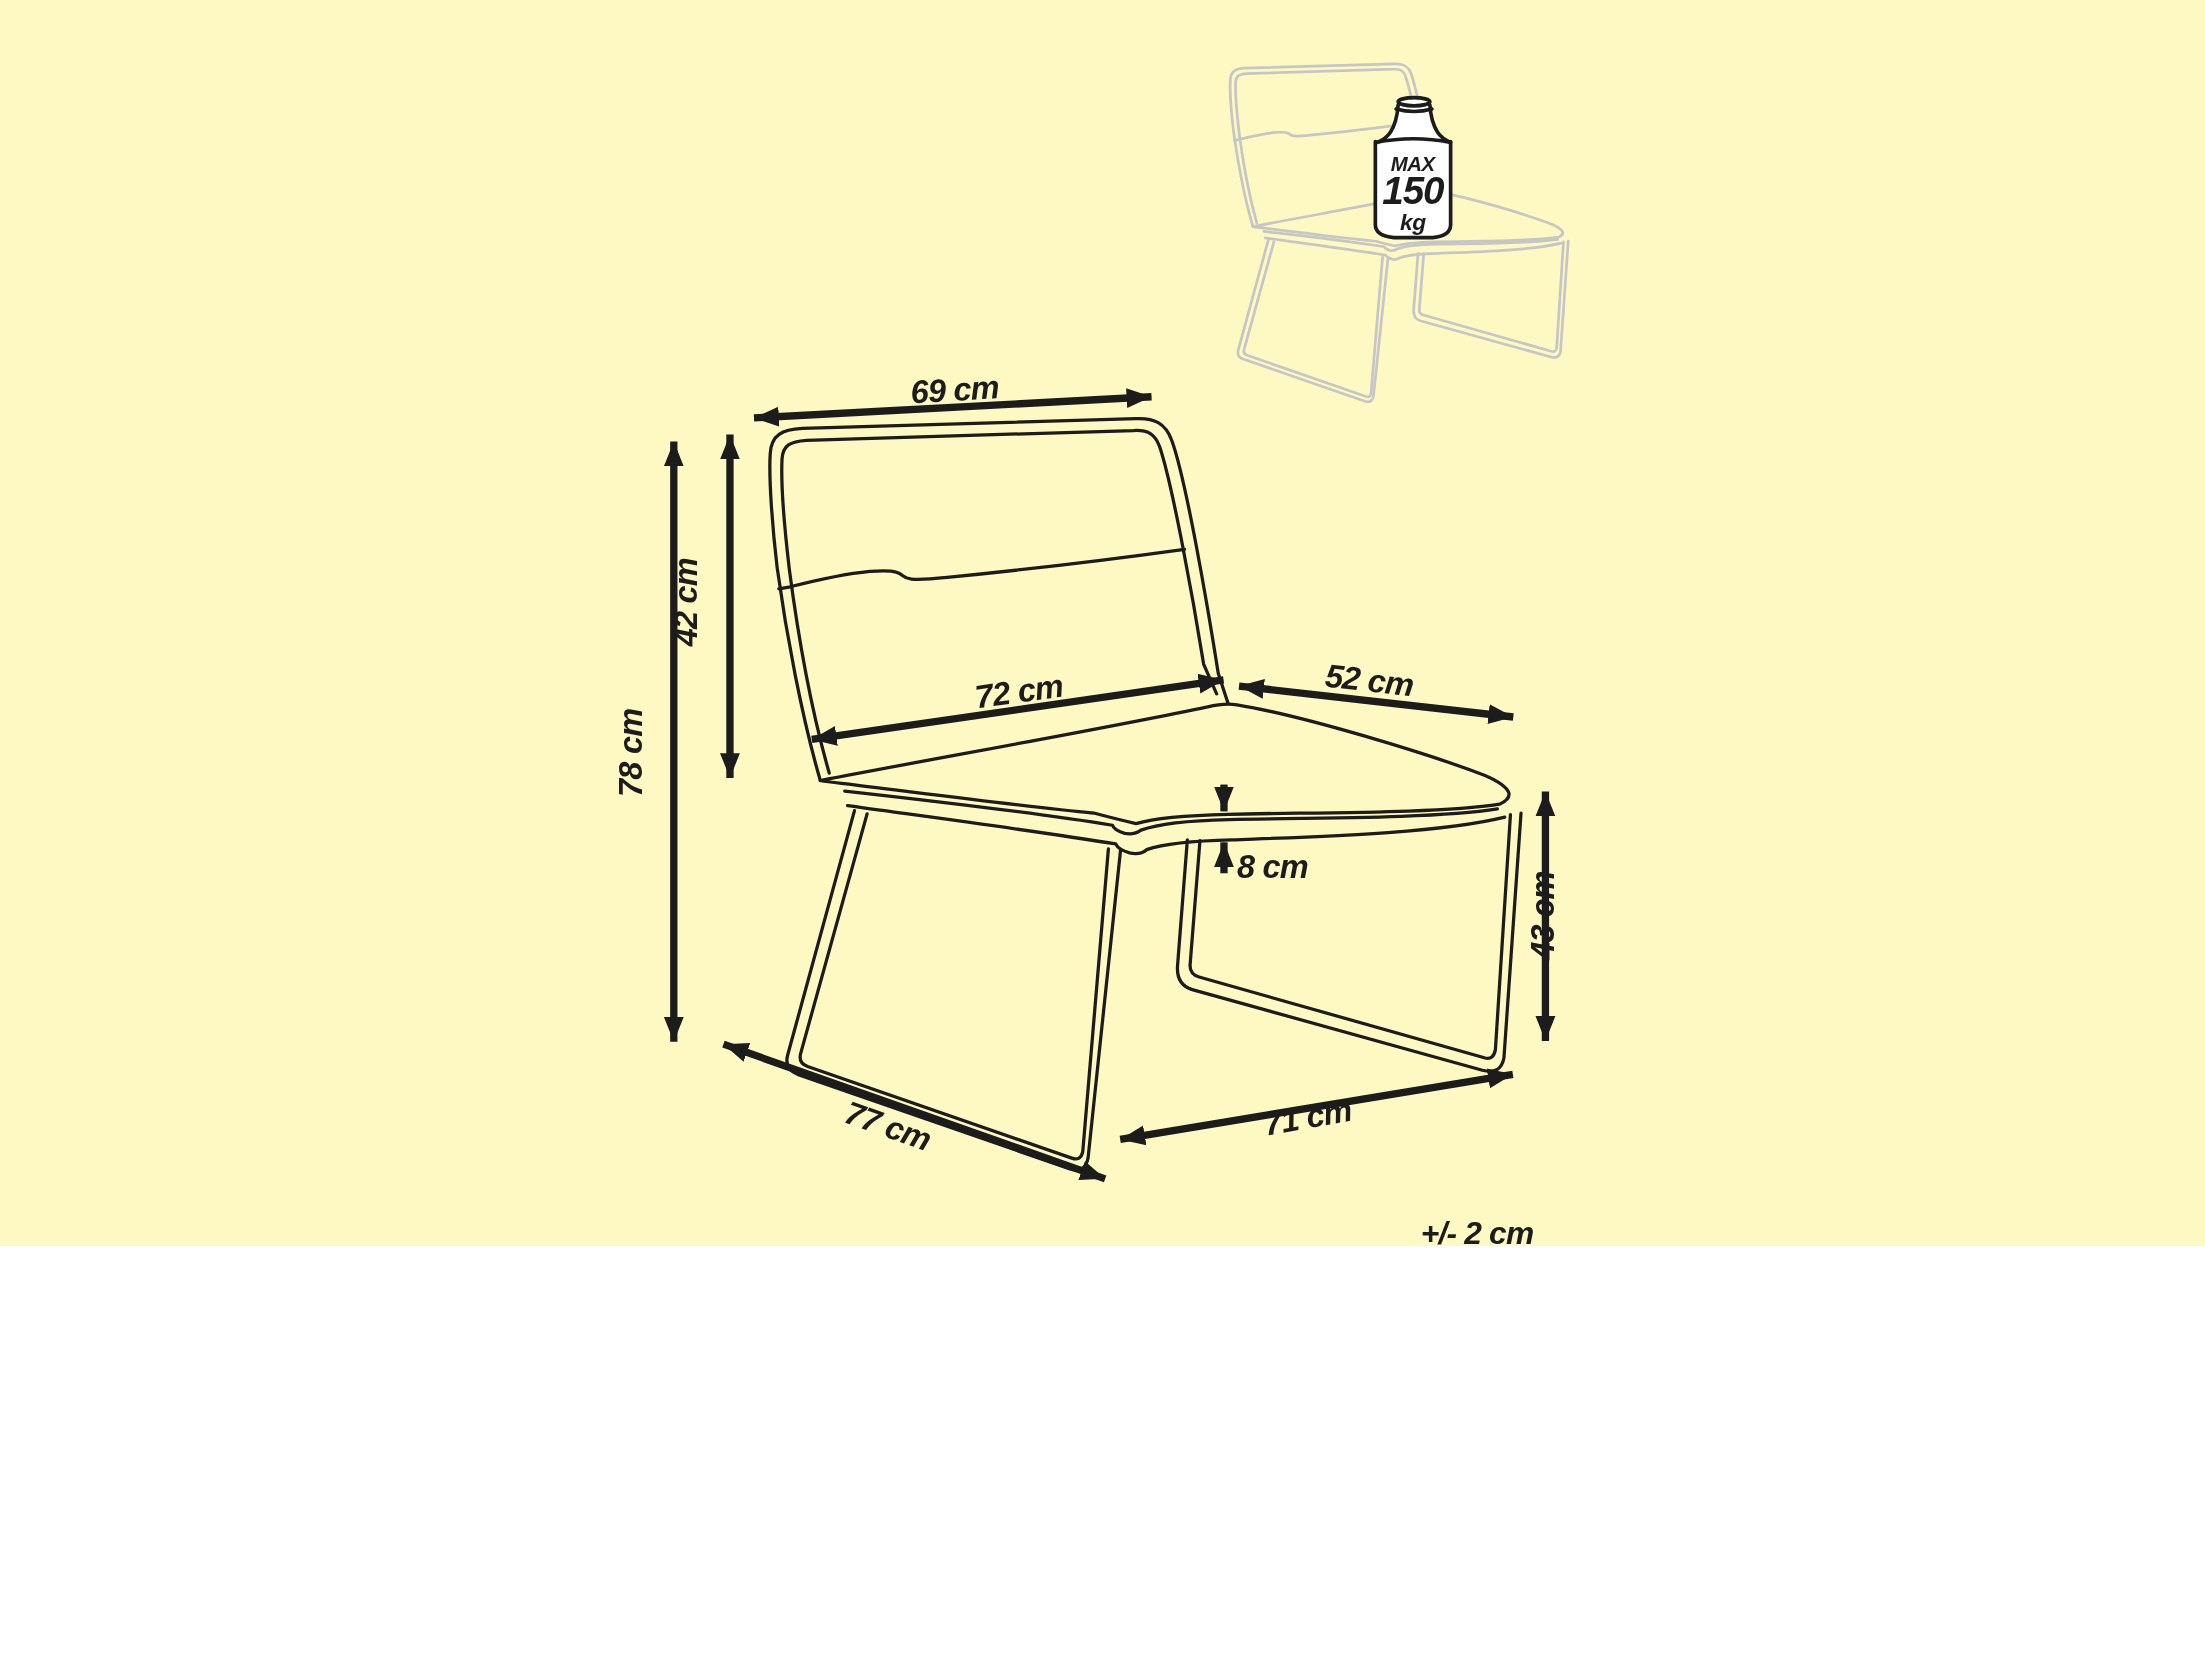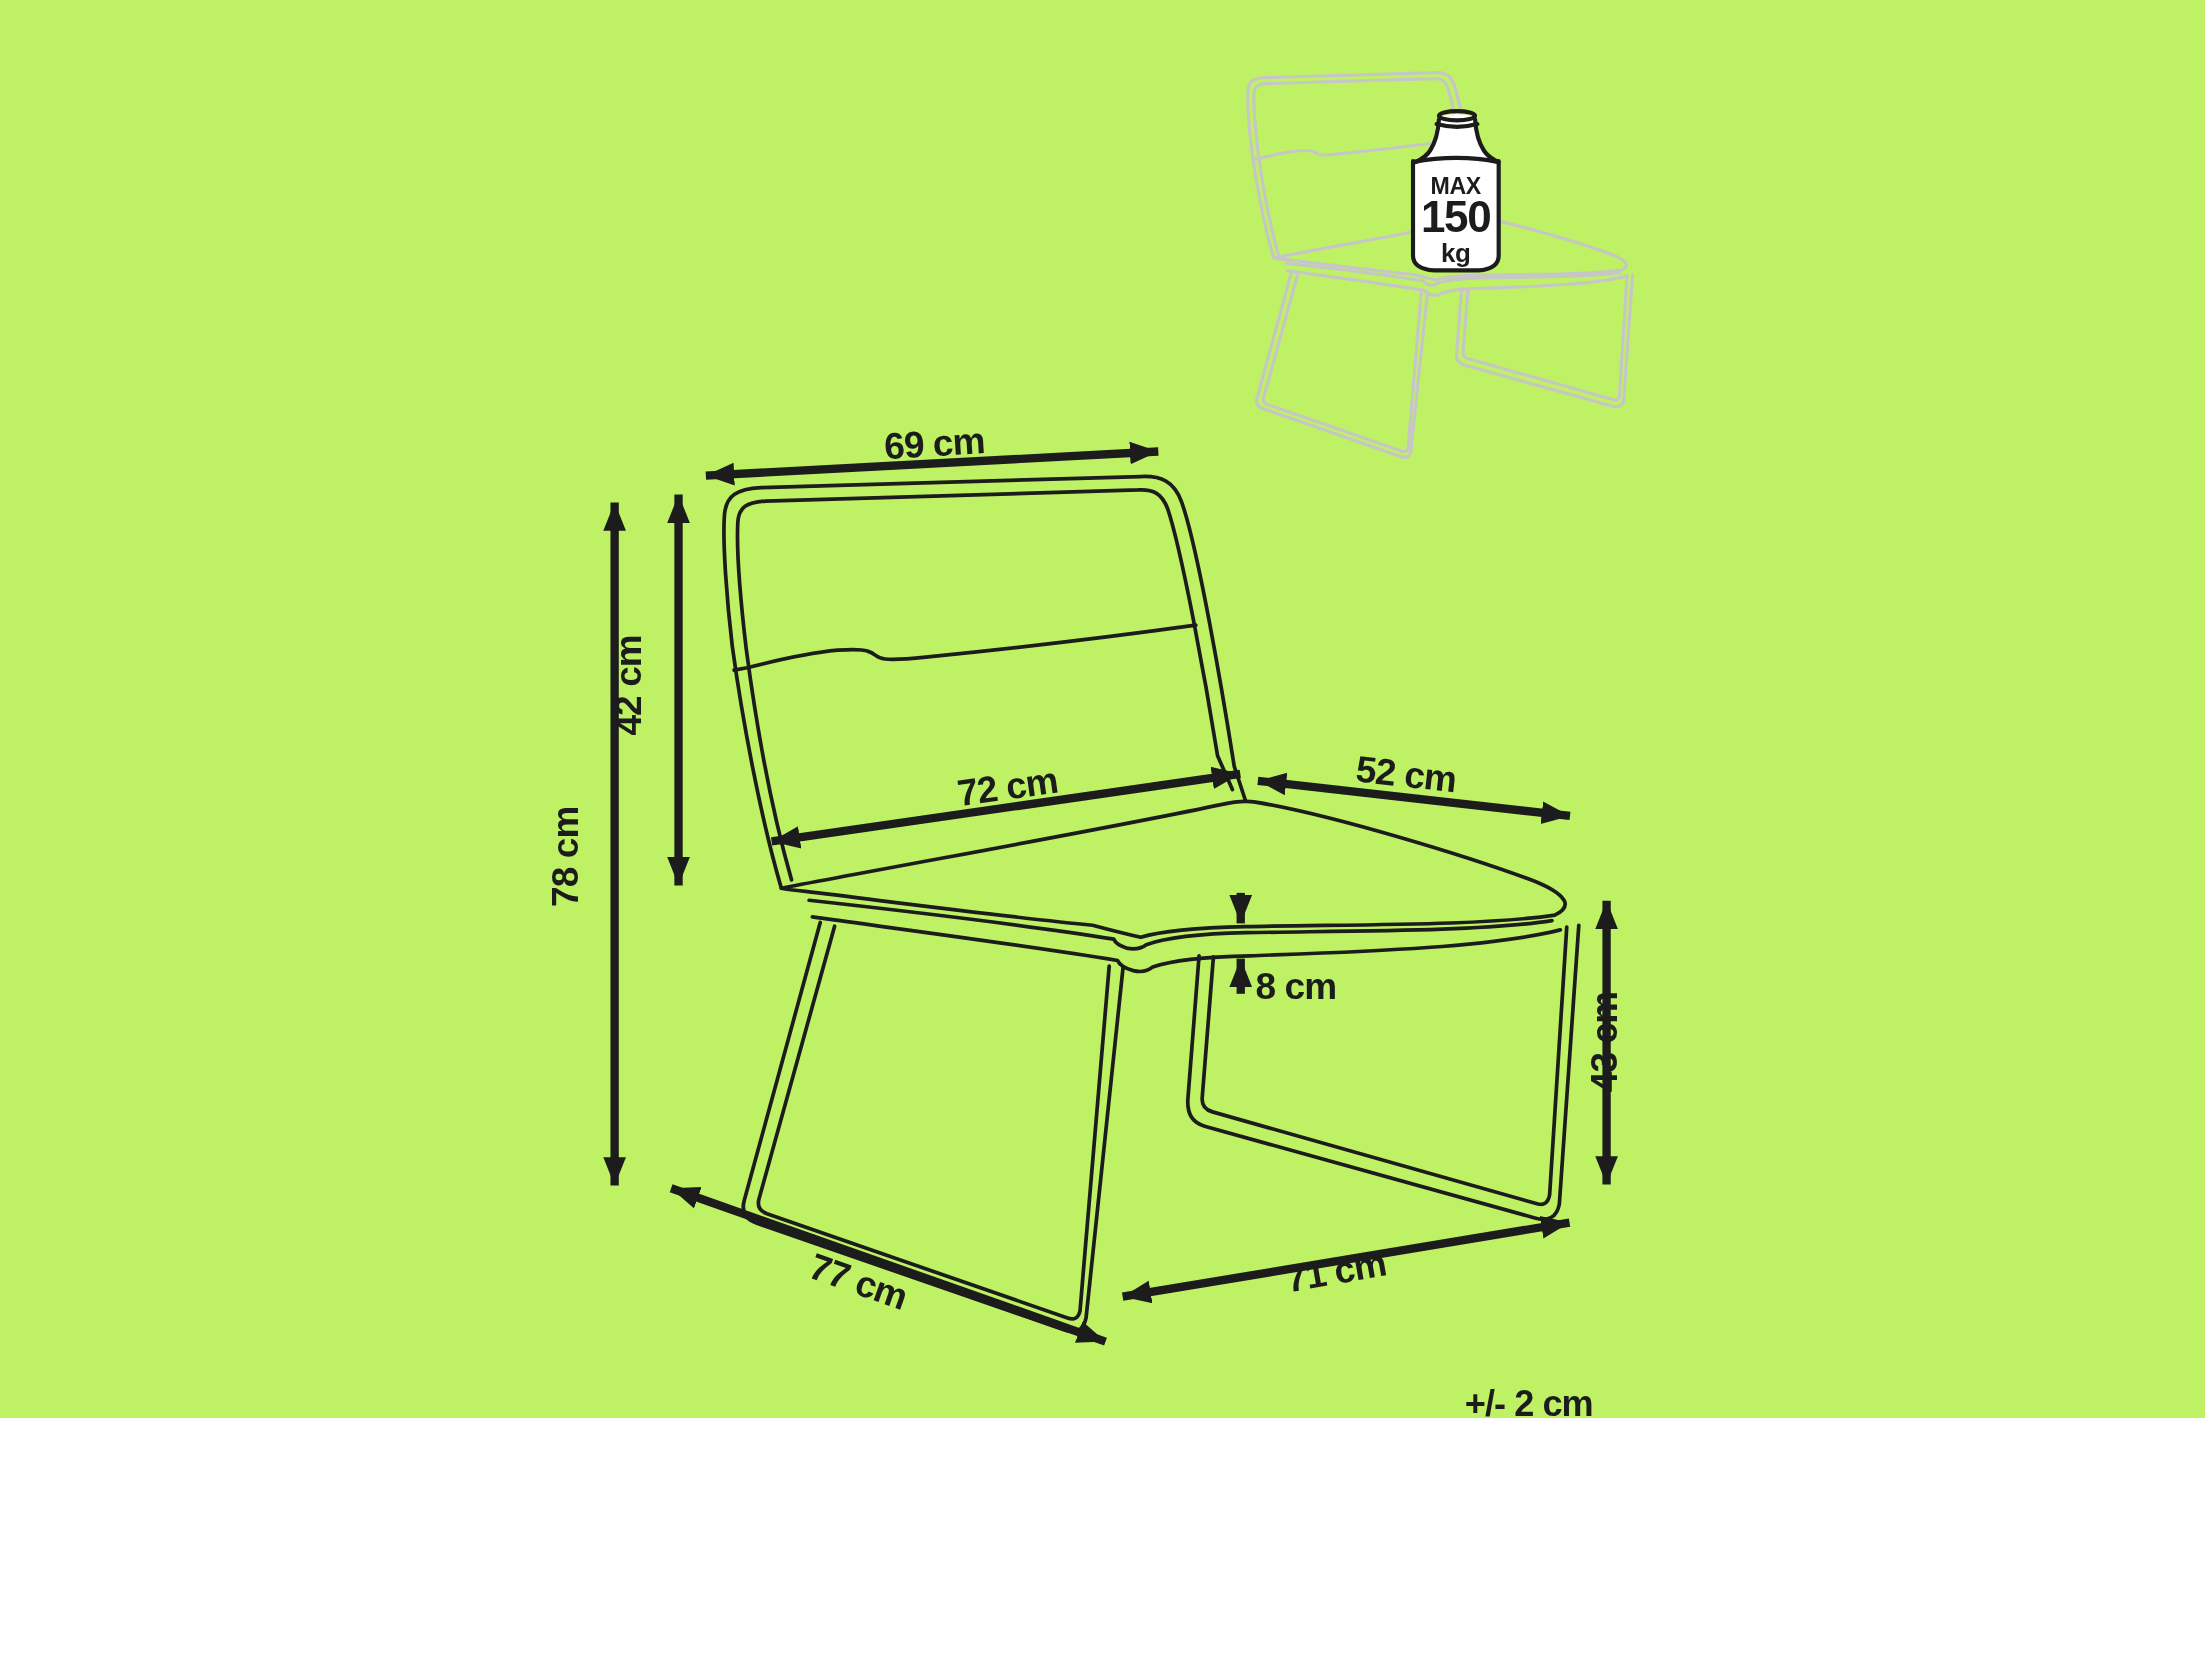--- a/index.html
+++ b/index.html
@@ -3,23 +3,24 @@
 <meta charset="utf-8">
 <style>
   html, body {
     margin: 0;
     padding: 0;
     background: #ffffff;
   }
   .canvas {
     position: relative;
     width: 2205px;
-    height: 1418px;
-    background: #bef264;
+    height: 1246px;
+    background: #fef9c3;
     overflow: hidden;
+    font-style: italic;
   }
   svg.diagram {
     position: absolute;
     inset: 0;
     width: 100%;
     height: 100%;
     font-family: "Liberation Sans", "DejaVu Sans", sans-serif;
   }
   .dim-label {
     font-weight: bold;

